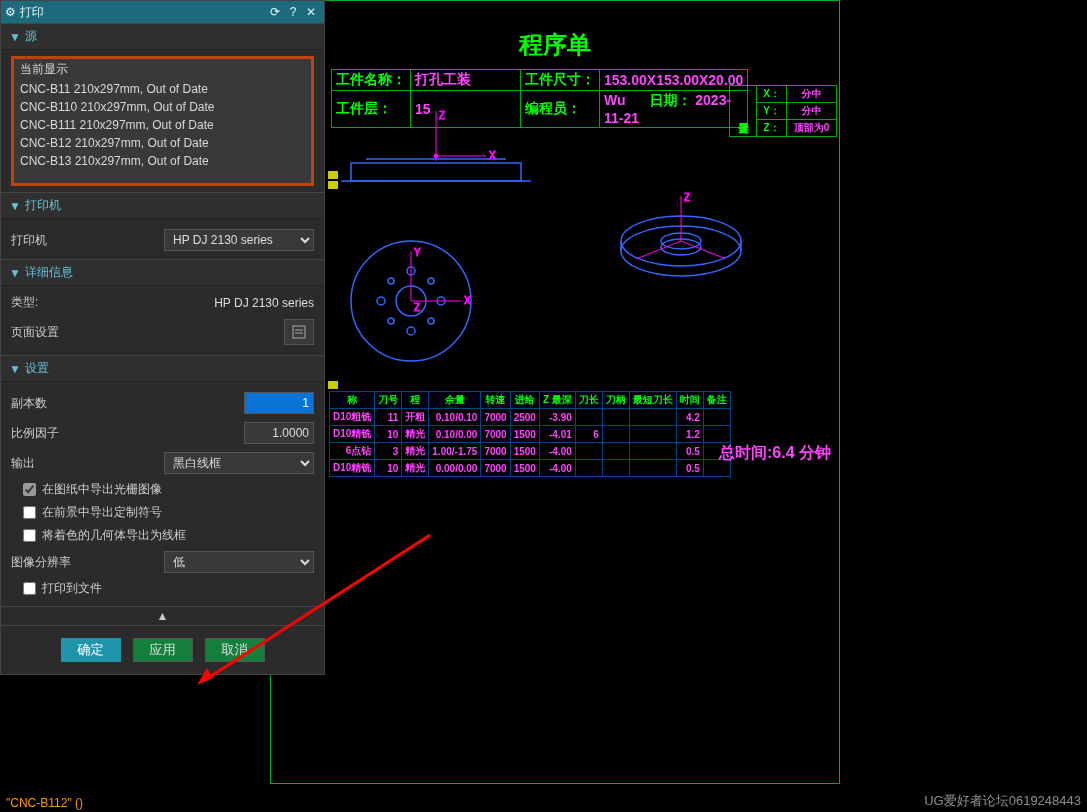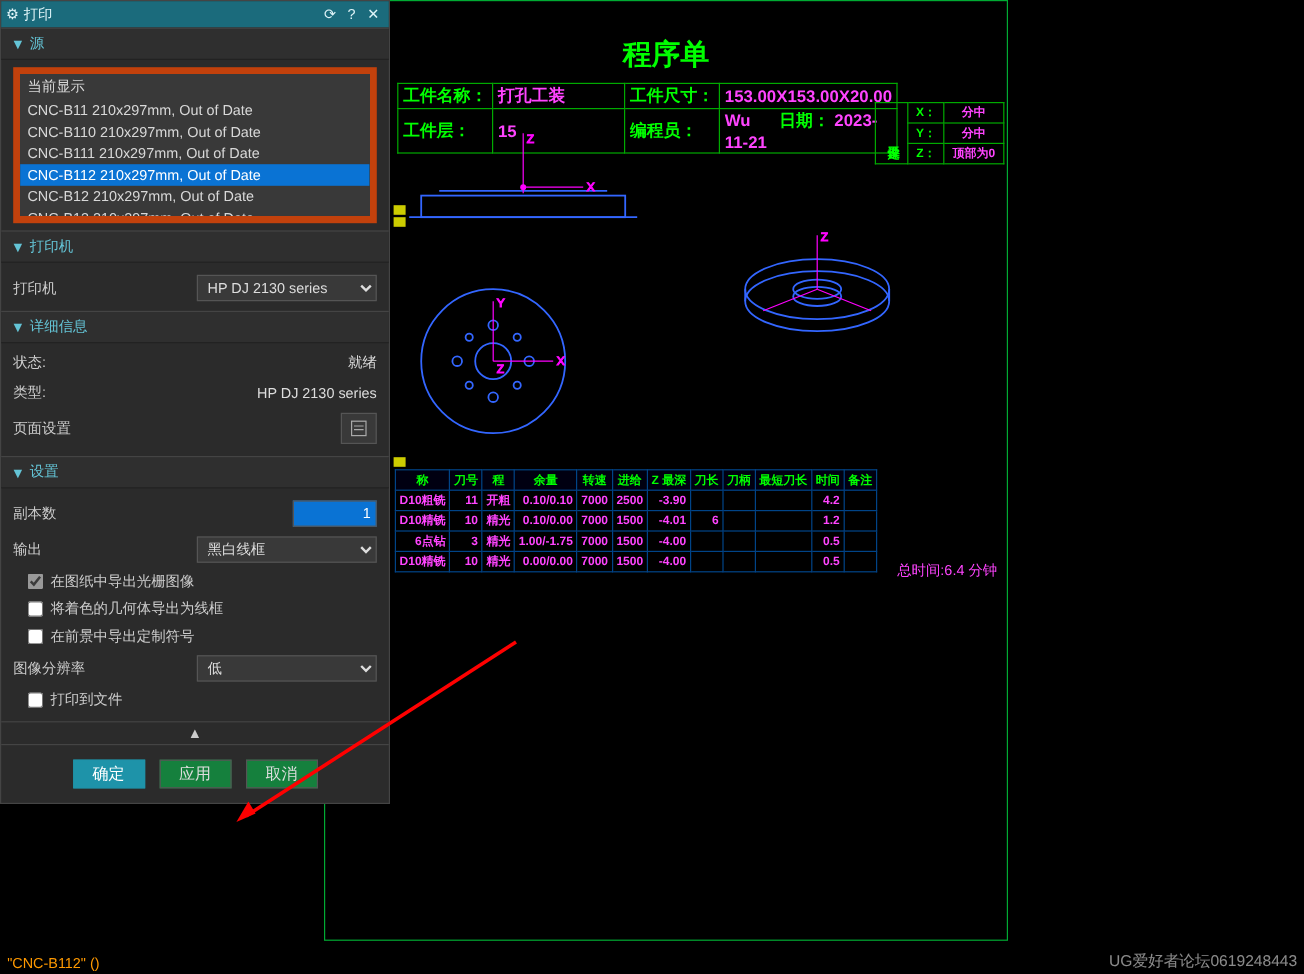--- a/index.html
+++ b/index.html
@@ -43,21 +43,21 @@
   border-top: 1px solid #444;
   border-bottom: 1px solid #222;
   display: flex;
   align-items: center;
   gap: 4px;
   font-size: 12px;
 }
 .section-body { padding: 6px 10px; }
 .listbox {
   background: #393939;
-  border: 6px solid #c2410c;
+  border: 3px solid #c2410c;
   height: 130px;
   overflow-y: auto;
   width: 100%;
   position: relative;
 }
 .listbox::-webkit-scrollbar { width: 16px; background: #333; }
 .listbox::-webkit-scrollbar-thumb { background: #666; }
 .list-item {
   padding: 2px 6px;
   color: #d8d8d8;
@@ -172,24 +172,24 @@
 .mach-table th, .mach-table td {
   border: 1px solid #048;
   padding: 1px 3px;
   text-align: center;
   height: 15px;
 }
 .mach-table th { color: #0f0; background: #001; font-weight: bold; }
 .mach-table td { color: #f4f; font-weight: bold; text-align: right; }
 .mach-note {
   position: absolute;
-  right: 8px; top: 466px;
+  right: 8px; top: 442px;
   color: #f4f;
-  font-size: 12px;
-  font-weight: normal;
+  font-size: 16px;
+  font-weight: bold;
 }
 
 
 .arrow-line {
   position: absolute;
   left: 195px; top: 530px;
   width: 240px; height: 160px;
   pointer-events: none;
 }
 
@@ -407,43 +407,38 @@
   <div class="section-hdr">
       <span>▼</span>
       <span>源</span>
     </div>
   <div class="section-body">
     <div class="listbox" id="srclist">
         <div class="list-item">当前显示</div>
         <div class="list-item">CNC-B11   210x297mm, Out of Date</div>
         <div class="list-item">CNC-B110  210x297mm, Out of Date</div>
         <div class="list-item">CNC-B111  210x297mm, Out of Date</div>
-        <div class="list-item selected">CNC-B112  210x297mm, Out of Date</div>
         <div class="list-item">CNC-B12   210x297mm, Out of Date</div>
         <div class="list-item">CNC-B13   210x297mm, Out of Date</div>
       </div>
   </div>
 
   <div class="section-hdr">
       <span>▼</span>
       <span>打印机</span>
     </div>
   <div class="section-body">
     <div class="row">
       <span>打印机</span>
       <select><option>HP DJ 2130 series</option></select>
     </div>
     <div class="section-hdr" style="margin:4px -10px">
         <span>▼</span>
         <span>详细信息</span>
       </div>
-    <div class="row">
-      <span>状态:</span>
-      <span class="val">就绪</span>
-    </div>
     <div class="row">
       <span>类型:</span>
       <span class="val">HP DJ 2130 series</span>
     </div>
     <div class="row">
       <span>页面设置</span>
       <span class="pageset-btn">
         <svg width="16" height="16">
             <rect x="2" y="2" width="12" height="12" fill="none" stroke="#aaa"></rect>
             <line x1="4" y1="6" x2="12" y2="6" stroke="#aaa"></line>
@@ -456,34 +451,38 @@
   <div class="section-hdr">
       <span>▼</span>
       <span>设置</span>
     </div>
   <div class="section-body">
     <div class="row">
       <span>副本数</span>
       <input class="num sel" type="text" value="1" style="">
     </div>
     <div class="row">
+      <span>比例因子</span>
+      <input class="num" type="text" value="1.0000" style="">
+    </div>
+    <div class="row">
       <span>输出</span>
       <select><option>黑白线框</option></select>
     </div>
     <div class="chk">
         <input type="checkbox" checked="" style="">
         <span>在图纸中导出光栅图像</span>
       </div>
     <div class="chk">
         <input type="checkbox" style="">
-        <span>将着色的几何体导出为线框</span>
+        <span>在前景中导出定制符号</span>
       </div>
     <div class="chk">
         <input type="checkbox" style="">
-        <span>在前景中导出定制符号</span>
+        <span>将着色的几何体导出为线框</span>
       </div>
     <div class="row">
       <span>图像分辨率</span>
       <select><option>低</option></select>
     </div>
     <div class="chk">
         <input type="checkbox" style="">
         <span>打印到文件</span>
       </div>
   </div>

